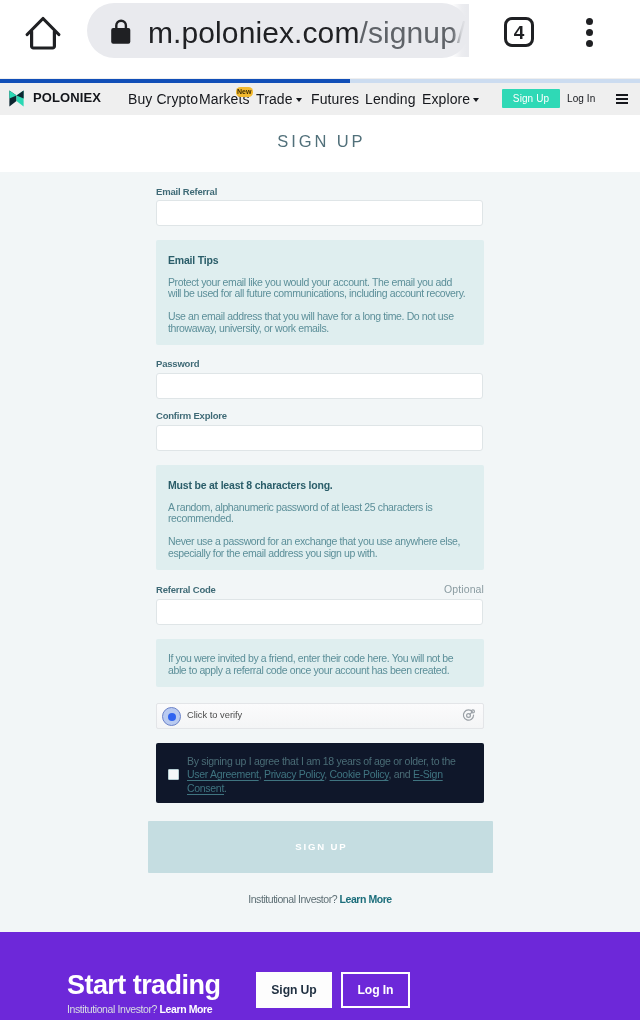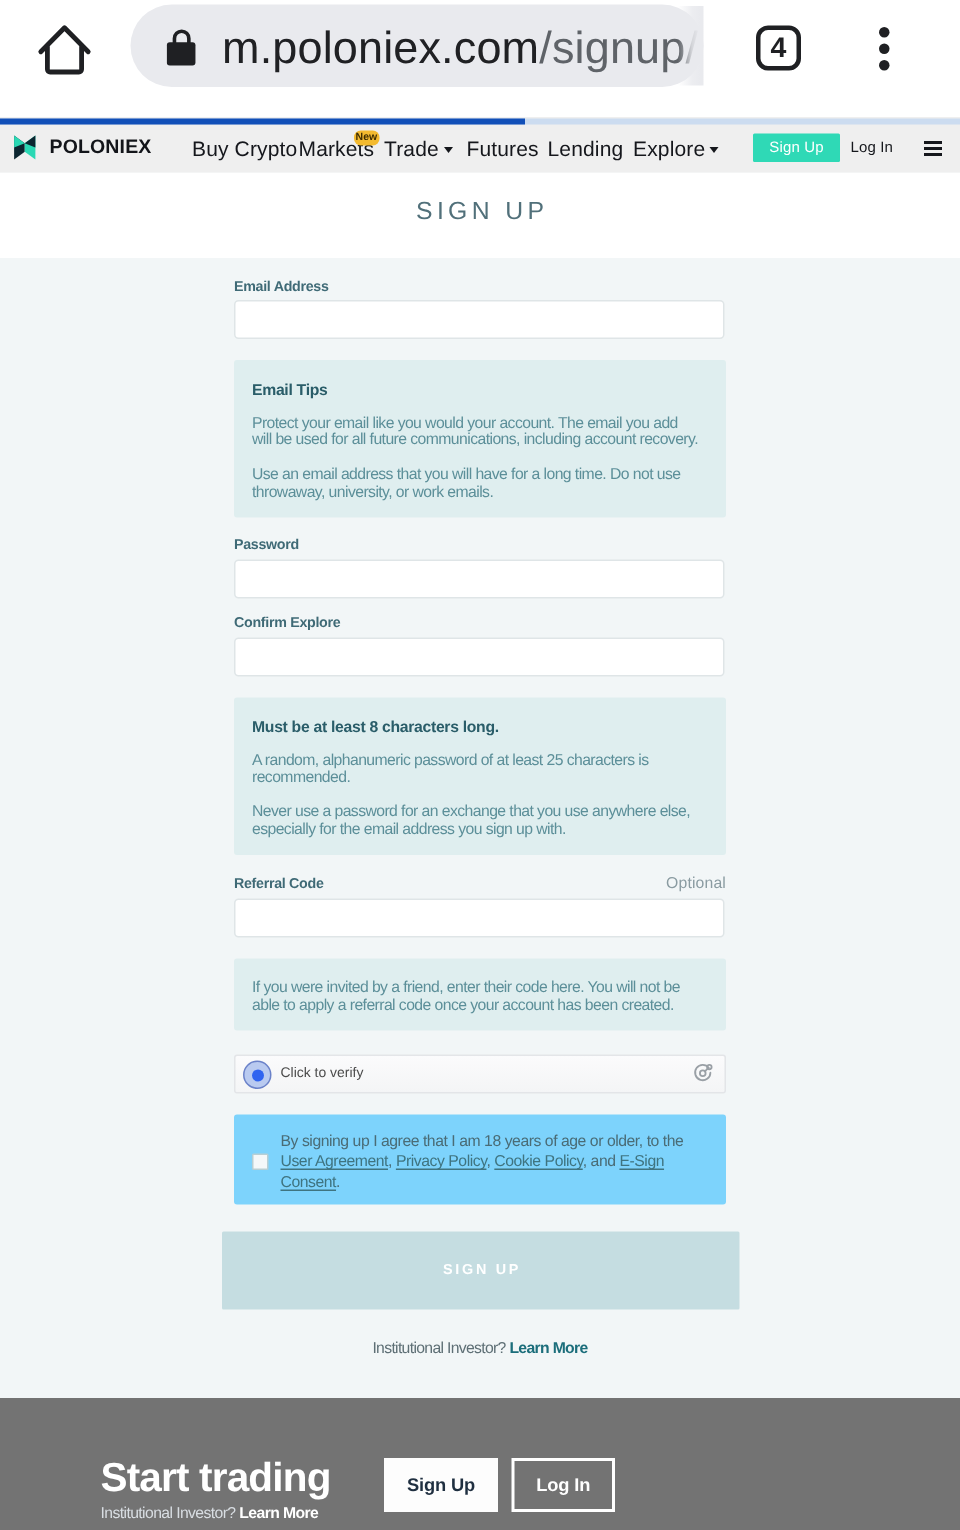--- a/index.html
+++ b/index.html
@@ -152,21 +152,21 @@
   }
   .captcha-label {
     position: absolute; left: 30px; top: -1px; height: 30px; line-height: 24px;
     font-size: 9.3px; letter-spacing: 0px; color: #4b4b4b;
   }
   .captcha-refresh { position: absolute; right: 7px; top: 4px; }
 
   
   .termsbox {
     position: absolute; left: 156px; top: 743px; width: 328px; height: 60px;
-    background: #7dd3fc; border-radius: 2px;
+    background: #0f172a; border-radius: 2px;
   }
   .terms-check {
     position: absolute; left: 12px; top: 26px; width: 11px; height: 11px;
     background: #f4f8f9; border: 1px solid #b7cfd4; border-radius: 1px;
   }
   .terms-text {
     position: absolute; left: 31px; top: 12px; width: 292px;
     font-size: 10.5px; letter-spacing: -0.3px; color: #4a6c76; line-height: 13.3px;
   }
   .terms-text a {
@@ -182,21 +182,21 @@
   }
   .inst-line {
     position: absolute; left: 0; top: 893px; width: 640px; text-align: center;
     font-size: 10.5px; letter-spacing: -0.45px; color: #5e6f75;
   }
   .inst-line b { color: #1c6e7b; font-weight: bold; letter-spacing: -0.45px; }
 
   
   .footer {
     position: absolute; left: 0; top: 932px; width: 640px; height: 88px;
-    background: #737373;
+    background: #6d28d9;
   }
   .foot-title {
     position: absolute; left: 67px; top: 38px;
     font-size: 27px; font-weight: bold; color: #ffffff; letter-spacing: -0.55px;
   }
   .foot-sub {
     position: absolute; left: 67px; top: 71px;
     font-size: 10.5px; color: #d8dde2; letter-spacing: -0.4px;
   }
   .foot-sub b { color: #ffffff; font-weight: bold; }
@@ -273,21 +273,21 @@
         <i></i>
       </div>
   </div>
 
   <div class="title-band"></div>
   <div class="page-title">SIGN UP</div>
 
   <div class="form">
 
     <div class="fld-row" style="top:0px">
-      <span class="fld-label">Email Address</span>
+      <span class="fld-label">Email Referral</span>
     </div>
     <input class="fld-input" style="top: 15px;" type="text">
 
     <div class="tipbox" style="top:55px">
       <div class="inner">
       <div class="tip-title">Email Tips</div>
       <p>Protect your email like you would your account. The email you add will be used for all future communications, including account recovery.</p>
       <p>Use an email address that you will have for a long time. Do not use throwaway, university, or work emails.</p>
       </div>
     </div>

